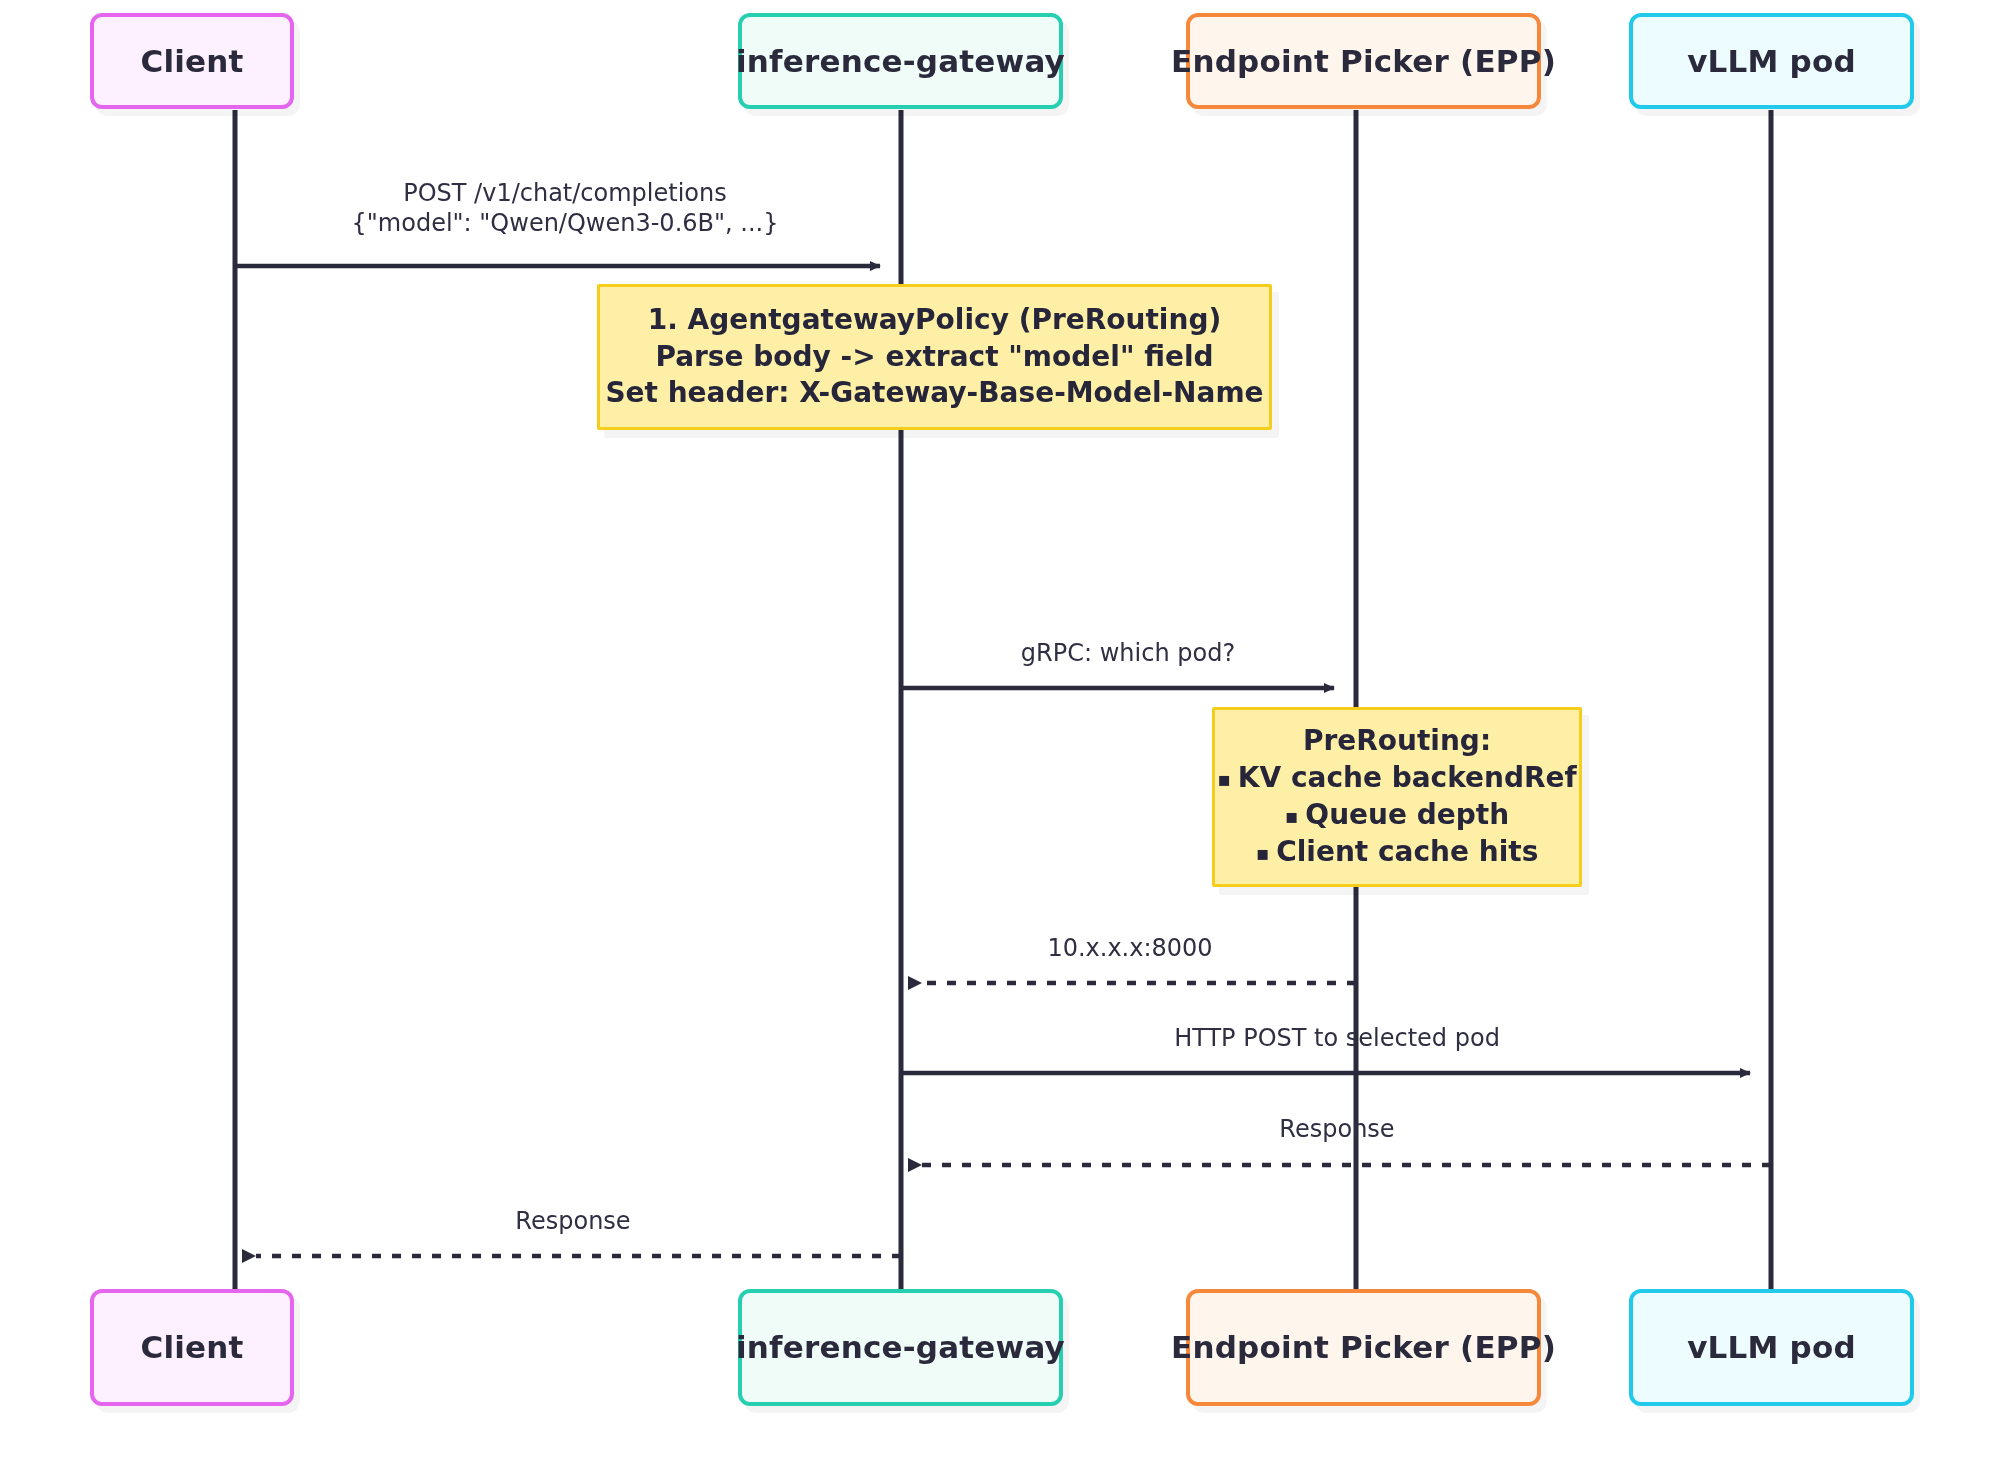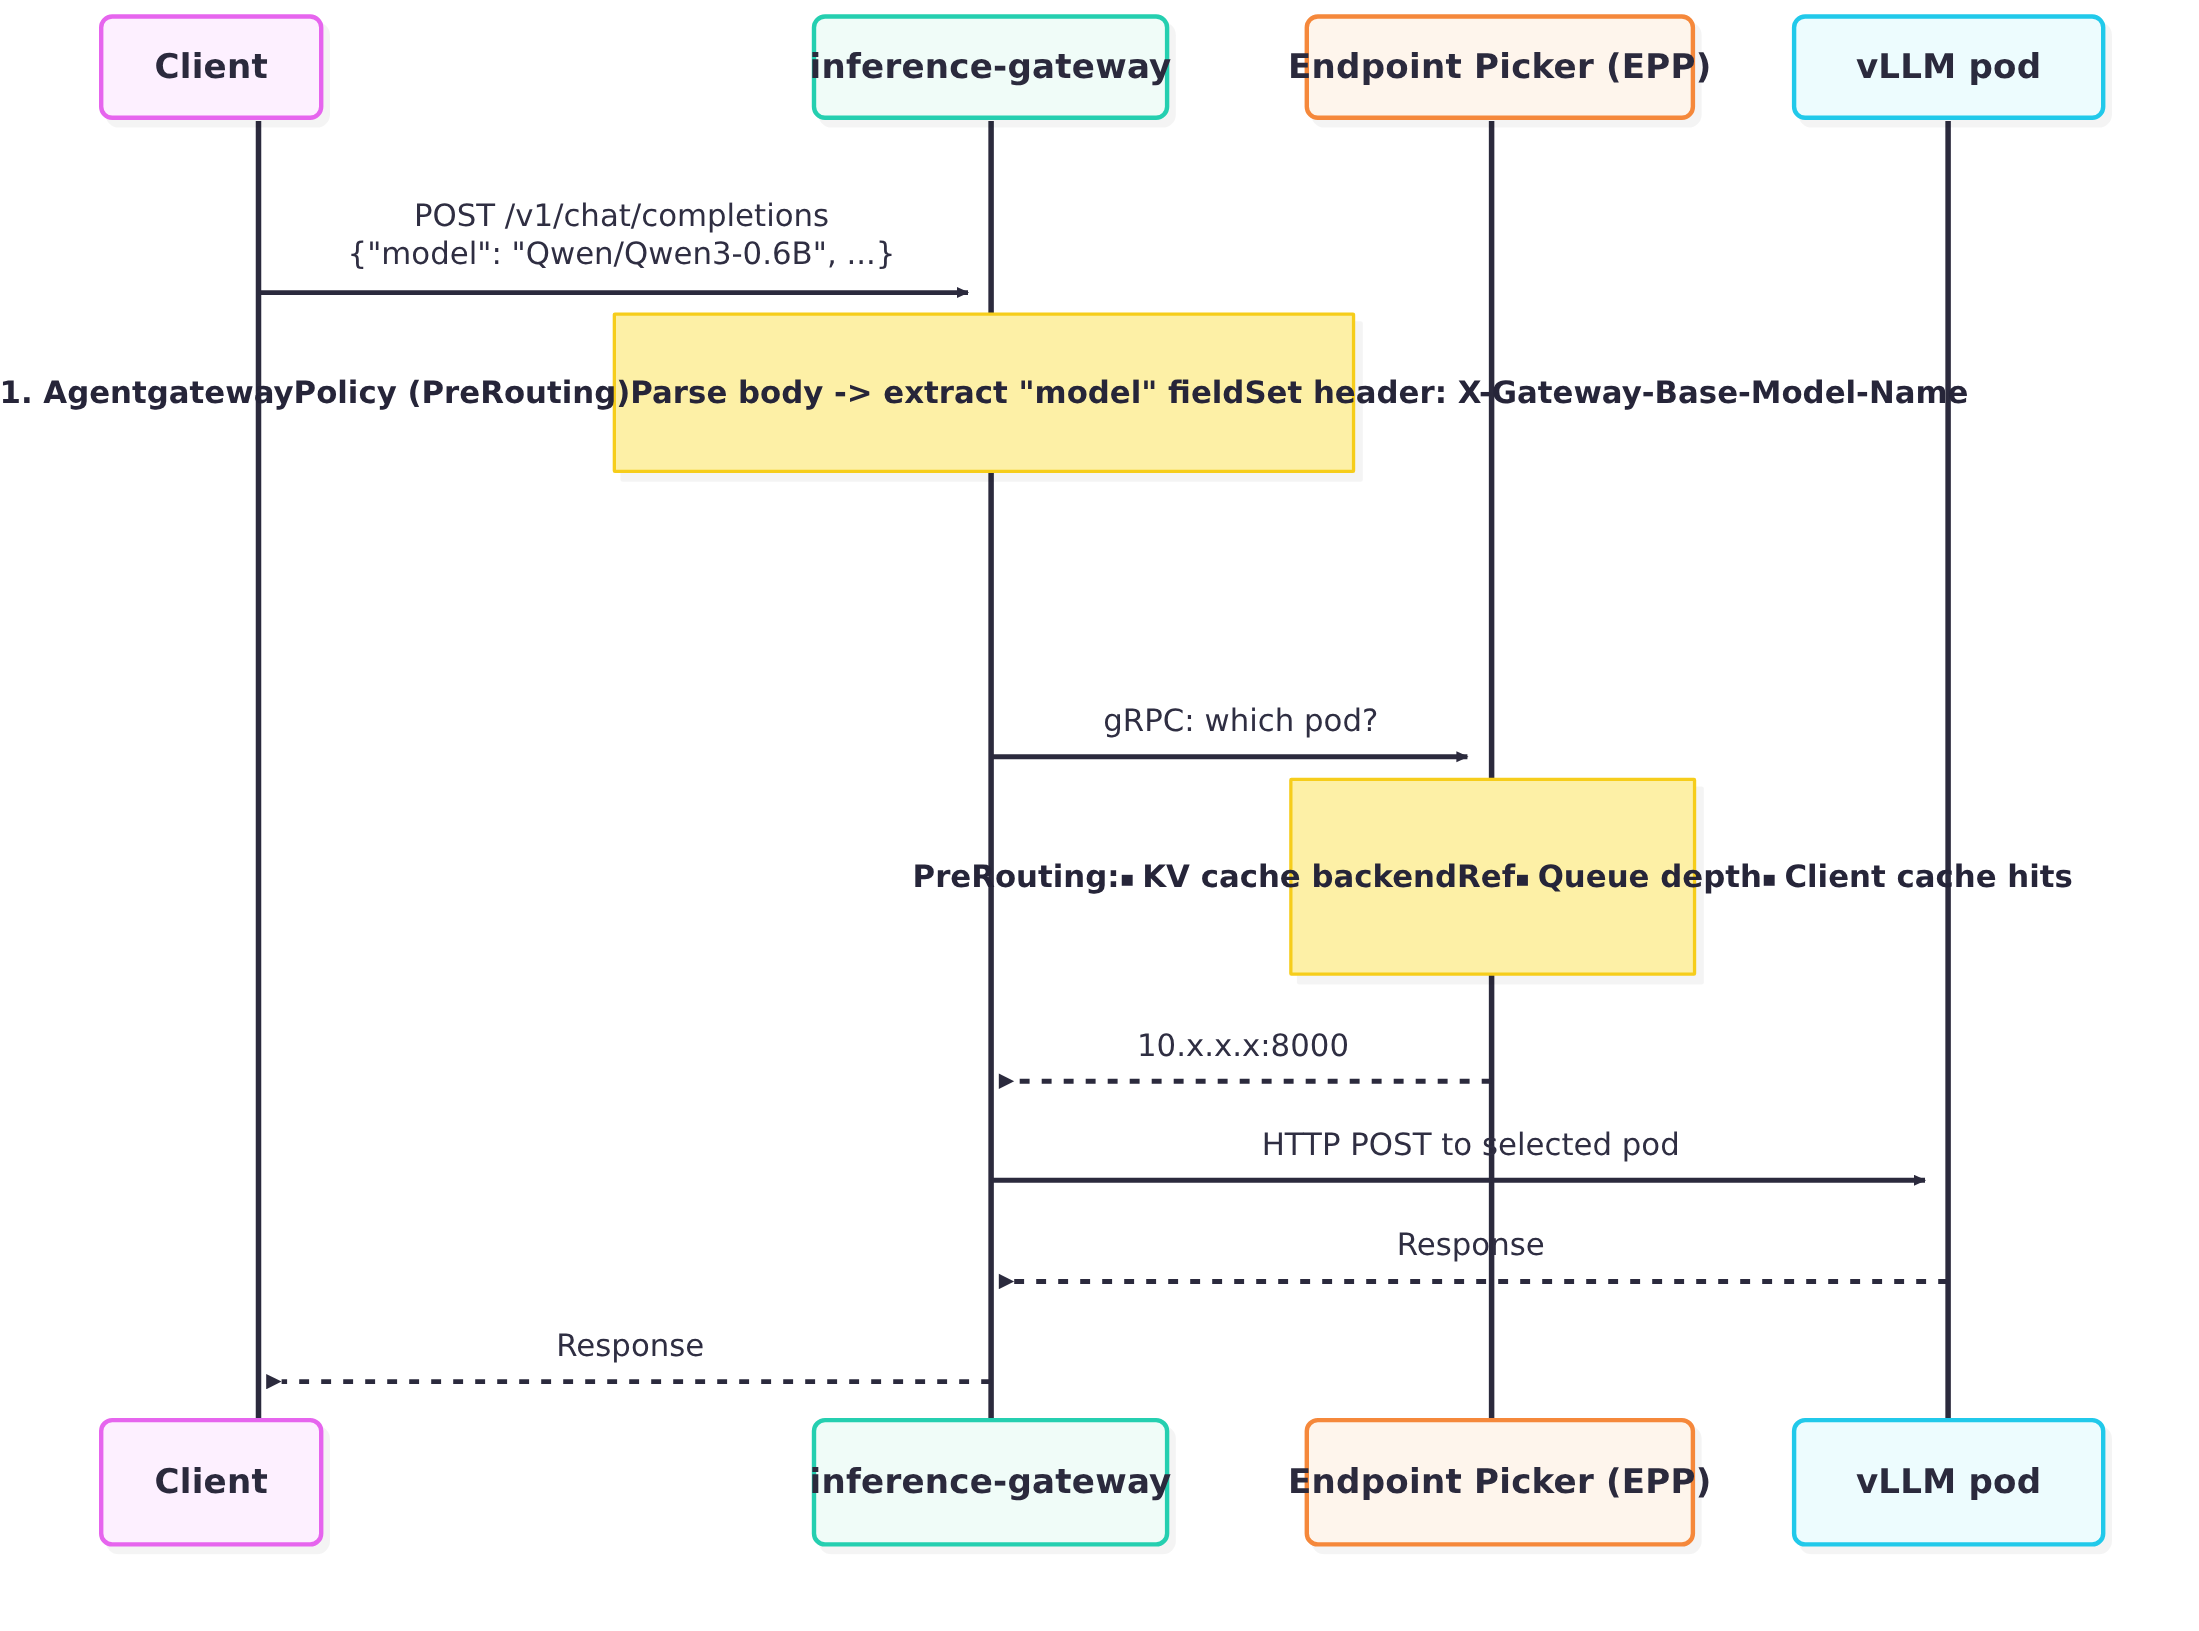--- a/index.html
+++ b/index.html
@@ -47,44 +47,46 @@
     white-space: nowrap;
   }
   
   .note-box {
     position: absolute;
     box-sizing: border-box;
     background: #fdf0a6;
     border: 3px solid #f6cd1b;
     border-radius: 2px;
     display: flex;
+    flex-direction: column;
     align-items: center;
     justify-content: center;
     box-shadow: 7px 8px 0 0 rgba(0,0,0,0.045);
     padding: 16px 14px;
+    margin-left: 40px;
   }
   .note-line {
     font-family: "DejaVu Sans", sans-serif;
     font-size: 28px;
     font-weight: bold;
     color: #262539;
     line-height: 1.32;
     text-align: center;
     white-space: nowrap;
   }
   .note-line.bullet::before {
     content: "\25AA\00a0";
     font-size: 20px;
     vertical-align: middle;
   }
   
   .msg-label {
     position: absolute;
     font-family: "DejaVu Sans", sans-serif;
-    font-size: 28px;
+    font-size: 24px;
     font-weight: 400;
     color: #2f2e42;
     line-height: 1.26;
     text-align: center;
     white-space: nowrap;
     transform: translateX(-50%);
   }
 </style>
 </head>
 <body>

